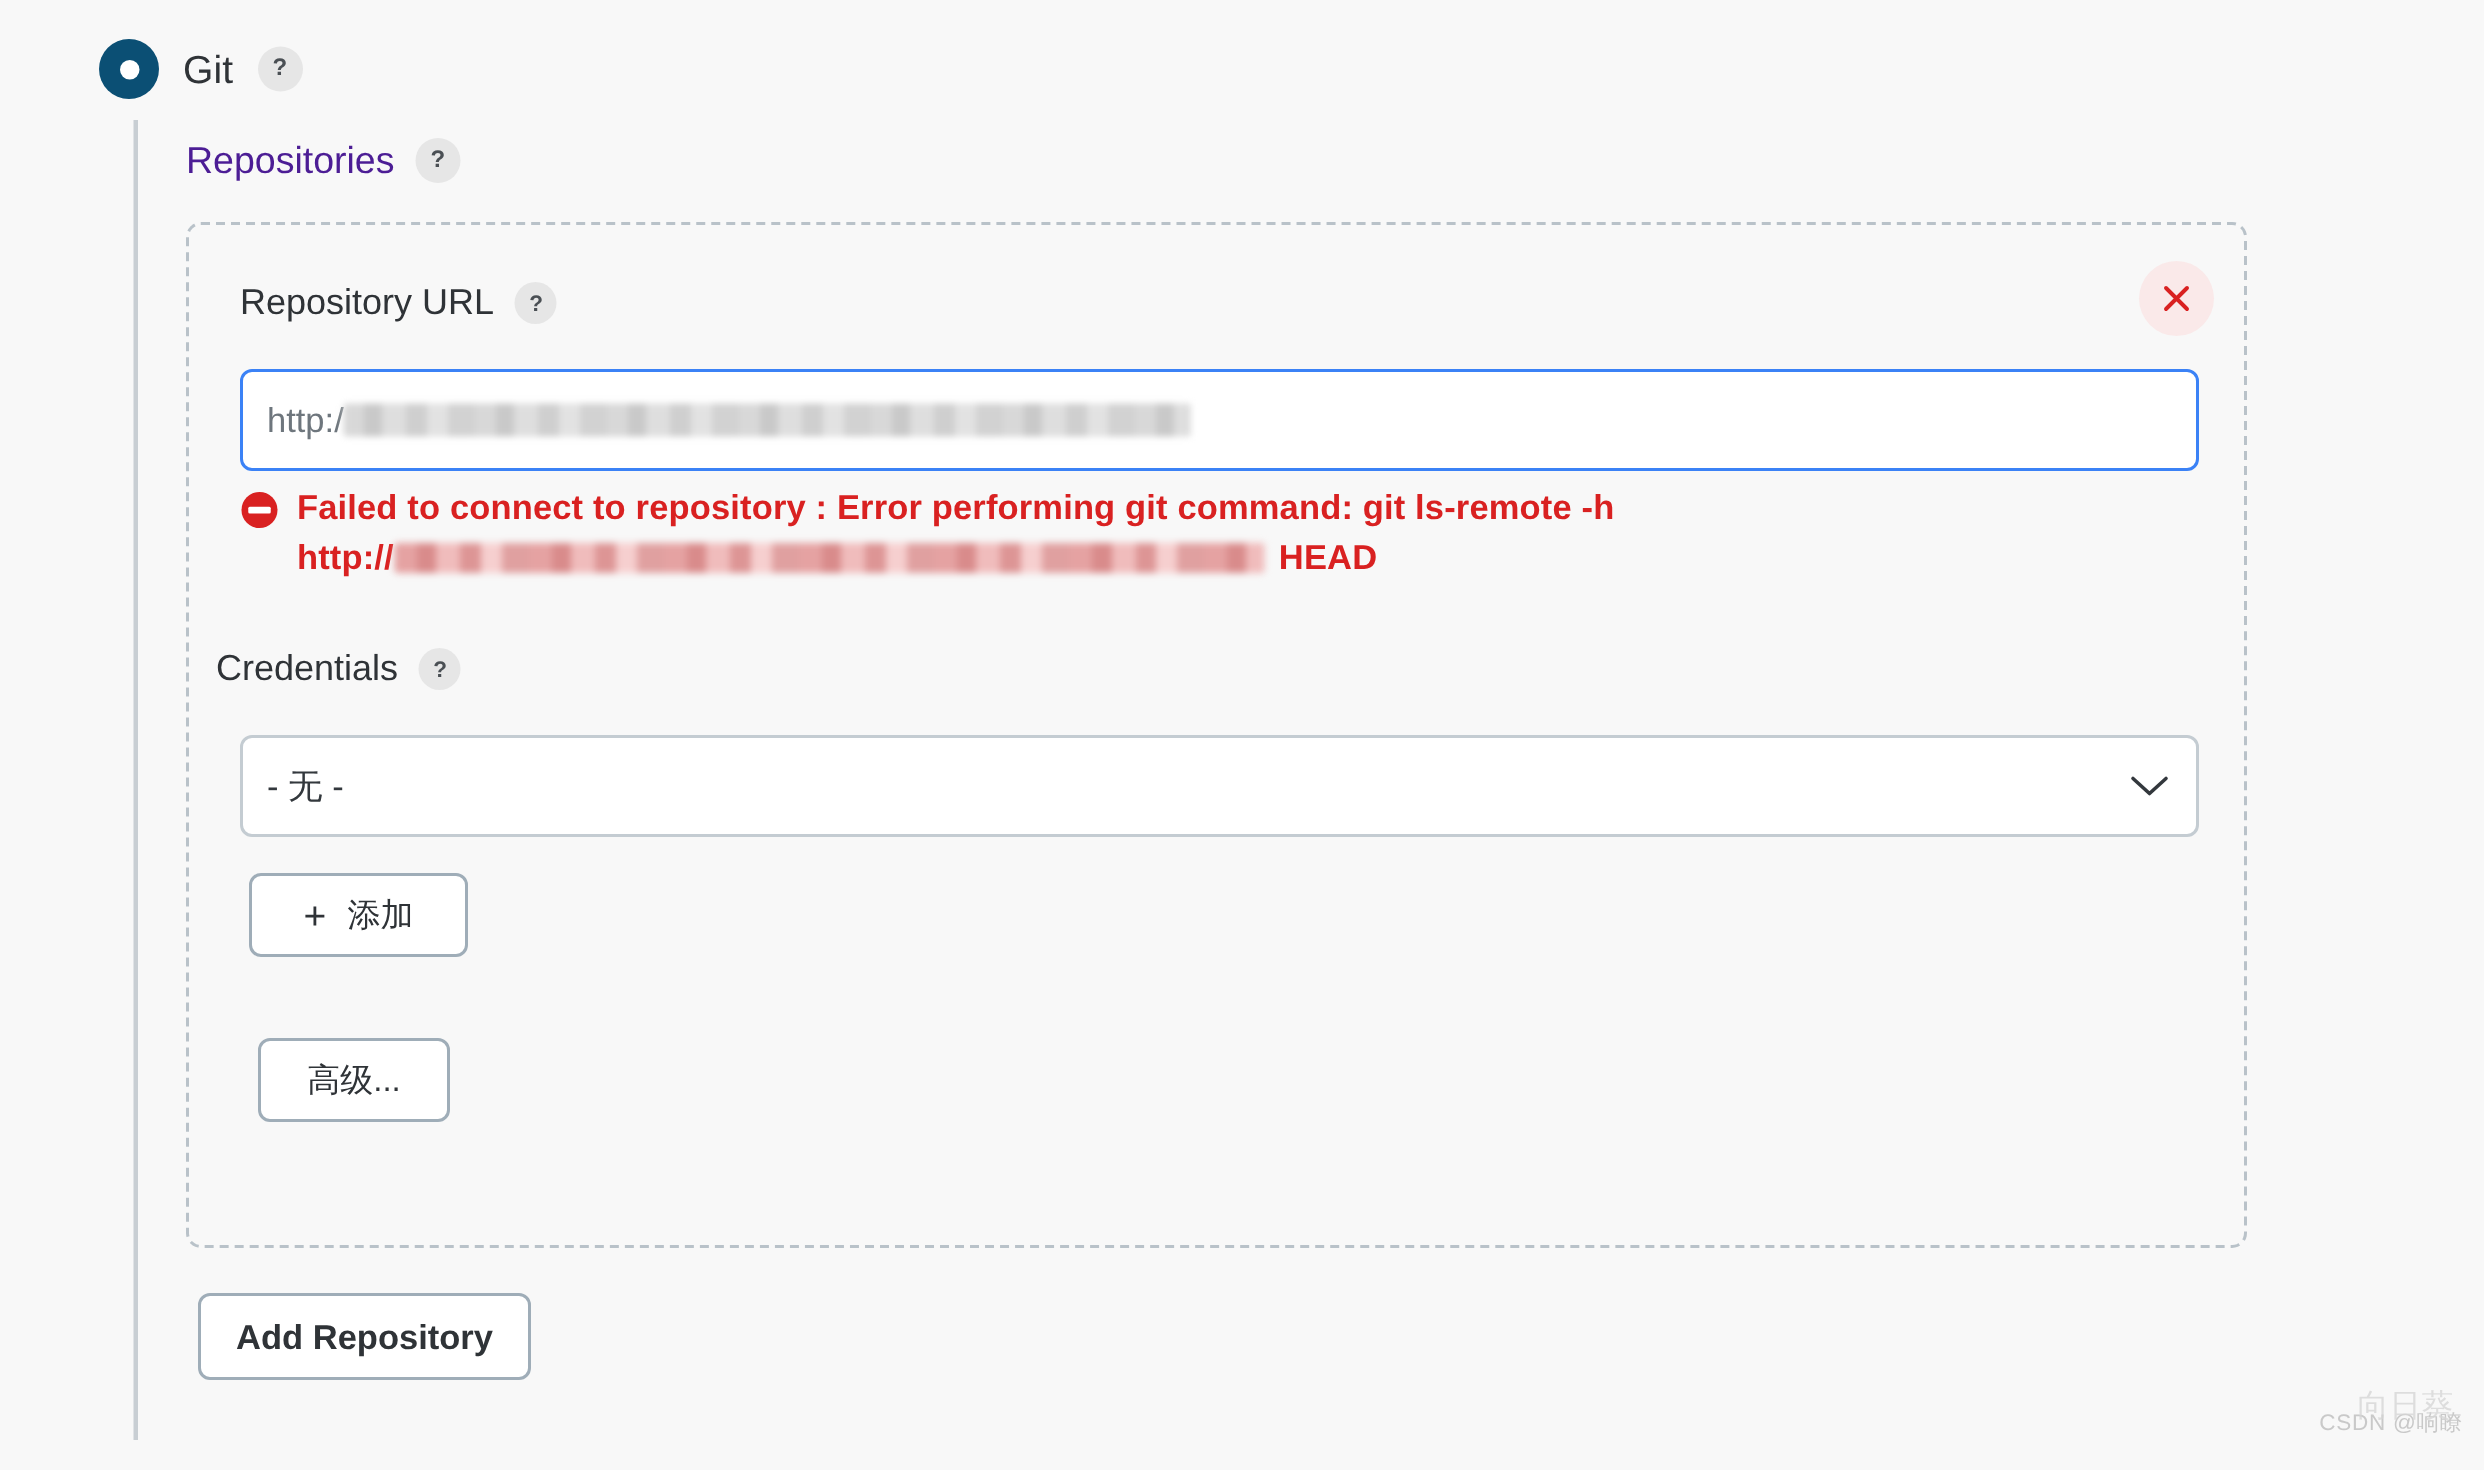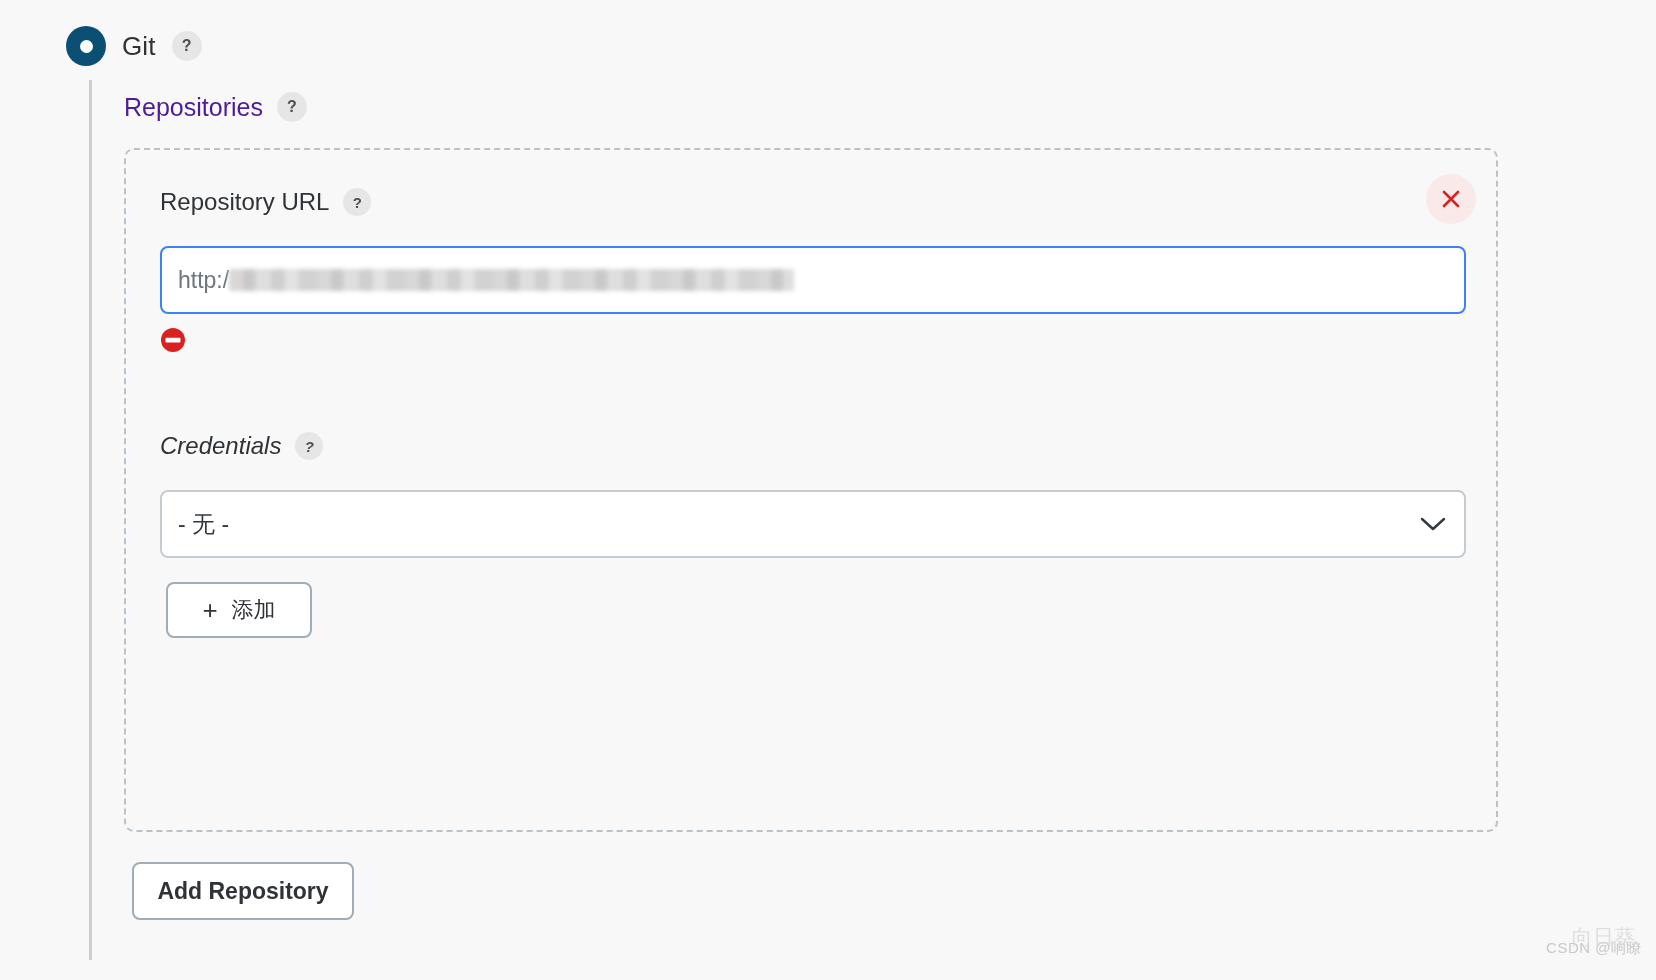--- a/index.html
+++ b/index.html
@@ -340,39 +340,50 @@
     <div class="text-input">
       <span>http:/</span>
         <span class="redact" style="width:565px;"></span>
     </div>
 
     <div class="error-block">
       <svg class="error-icon" width="26" height="26" viewBox="0 0 26 26">
         <circle cx="13" cy="13" r="12" fill="#d92121"></circle>
         <rect x="5.5" y="10.8" width="15" height="4.6" rx="1" fill="#ffffff"></rect>
       </svg>
-    </div>
-
-    <div class="field-label-row" style="left:34px; top:282px;font-style:italic;">
+      <div class="error-text">
+        <div>Failed to connect to repository : Error performing git command: git ls-remote -h</div>
+        <div class="error-line2">
+          <span>http://</span>
+            <span class="redact red" style="width:580px;"></span>
+            <span style="padding-left:10px;">HEAD</span>
+        </div>
+      </div>
+    </div>
+
+    <div class="field-label-row" style="left:18px; top:282px;">
       <span class="field-label">Credentials</span>
       <span class="help-badge small">?</span>
     </div>
 
     <div class="select-box">
       <span class="select-value">- 无 -</span>
       <svg width="26" height="16" viewBox="0 0 26 16">
         <path d="M2 3 L13 13 L24 3" stroke="#33383d" stroke-width="2.4" fill="none" stroke-linecap="round" stroke-linejoin="round"></path>
       </svg>
     </div>
 
     <button class="btn btn-add">
       <span class="plus">+</span>
       <span>添加</span>
     </button>
 
+    <button class="btn btn-advanced">
+      <span>高级...</span>
+    </button>
 
   </div>
 
   <button class="btn btn-add-repo">
     <span>Add Repository</span>
   </button>
 
   <div class="watermark">
     <span>CSDN @响瞭</span>
     <span class="wm-over">向日葵</span>

